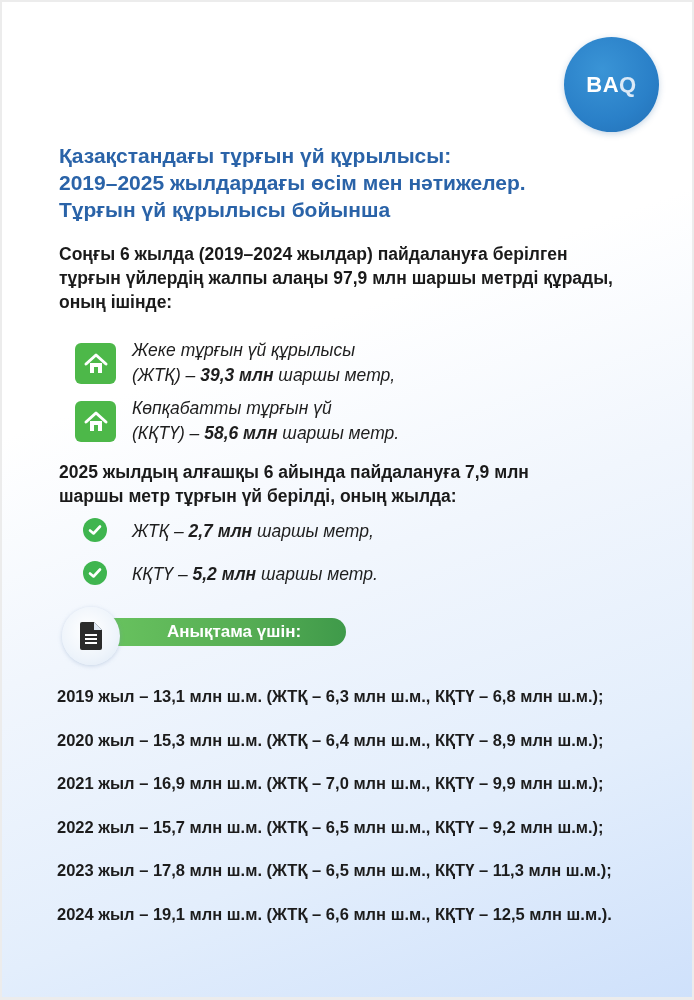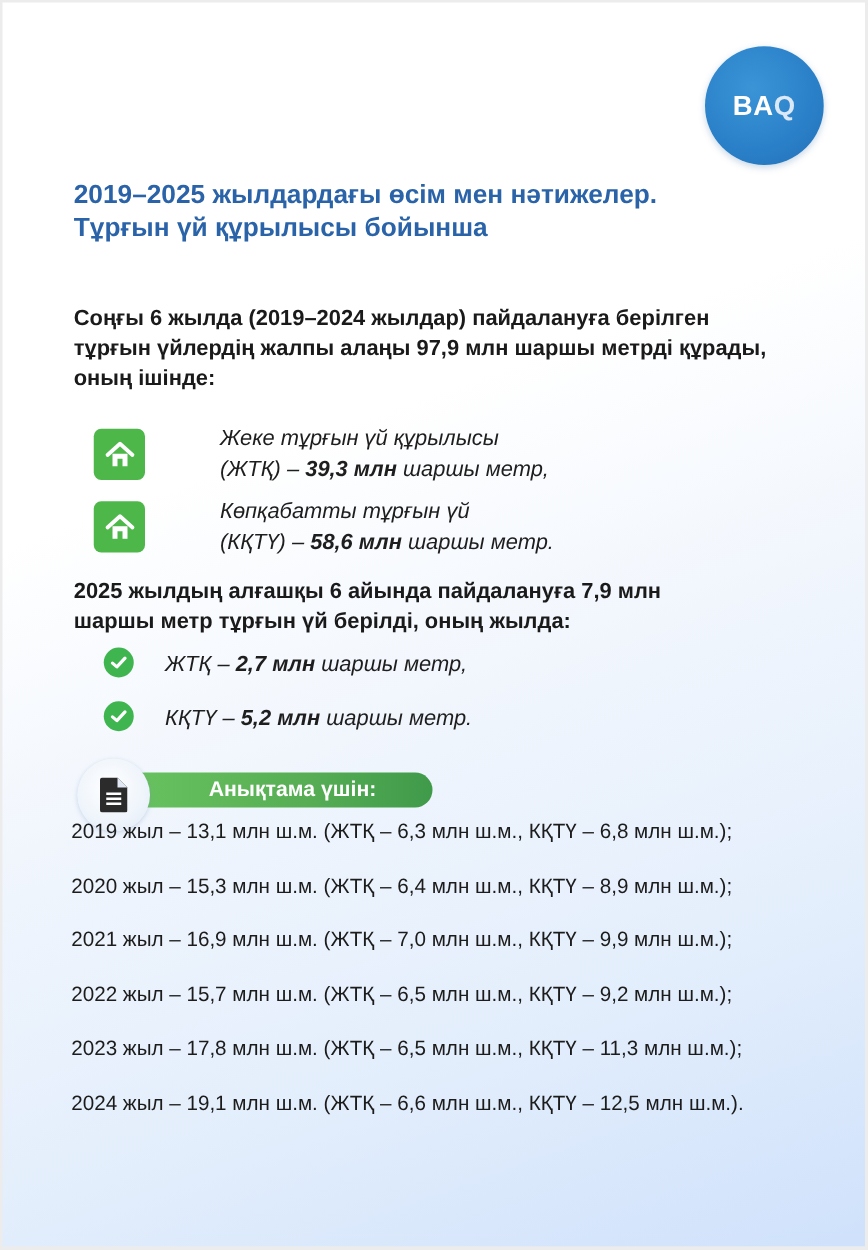--- a/index.html
+++ b/index.html
@@ -85,21 +85,21 @@
       justify-content: center;
       margin-top: 5px;
     }
     .house-text {
       margin-left: 16px;
       font-style: italic;
       font-size: 17.5px;
       line-height: 25px;
       color: #1e1e1e;
     }
-    .house-text div { white-space: nowrap; margin-left: 44px; }
+    .house-text div { white-space: nowrap; }
     .house-text b { font-weight: bold; }
     .sub-intro {
       position: absolute;
       left: 57px;
       top: 458px;
       width: 600px;
       font-size: 17.5px;
       line-height: 24px;
       font-weight: bold;
       color: #1a1a1a;
@@ -163,41 +163,43 @@
       border-radius: 50%;
       background: radial-gradient(circle at 45% 40%, #ffffff 0%, #eef4fb 60%, #dde8f5 100%);
       box-shadow: 0 1px 4px rgba(120, 150, 190, 0.35);
       display: flex;
       align-items: center;
       justify-content: center;
     }
     .years {
       position: absolute;
       left: 55px;
-      top: 652px;
+      top: 683px;
       width: 620px;
+      font-weight: bold;
     }
     .year-row {
       height: 43.5px;
       font-size: 16.5px;
       line-height: 22px;
       color: #1c1c1c;
       white-space: nowrap;
     }
   </style>
 </head>
 <body>
 
 <div class="page">
 
   <div class="logo">
     <span><span>BA</span><span class="q">Q</span></span>
   </div>
 
   <h1 class="title">
+    <div>Қазақстандағы тұрғын үй құрылысы:</div>
     <div>2019–2025 жылдардағы өсім мен нәтижелер.</div>
     <div>Тұрғын үй құрылысы бойынша</div>
   </h1>
 
   <div class="intro">
     <div>Соңғы 6 жылда (2019–2024 жылдар) пайдалануға берілген</div>
     <div>тұрғын үйлердің жалпы алаңы 97,9 млн шаршы метрді құрады,</div>
     <div>оның ішінде:</div>
   </div>
 

